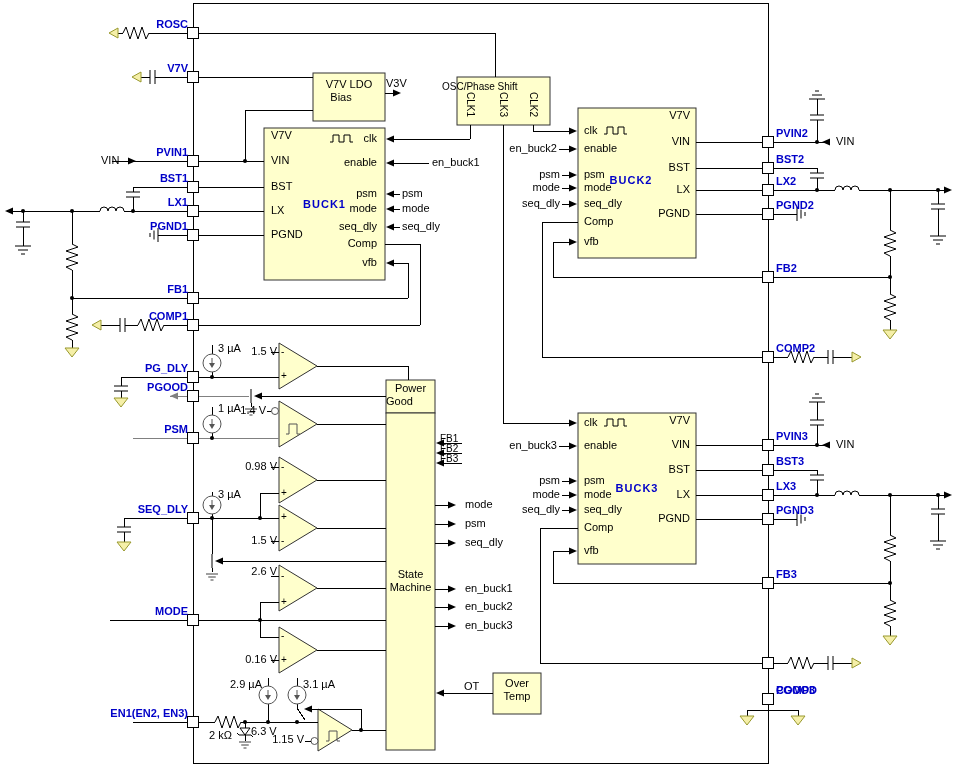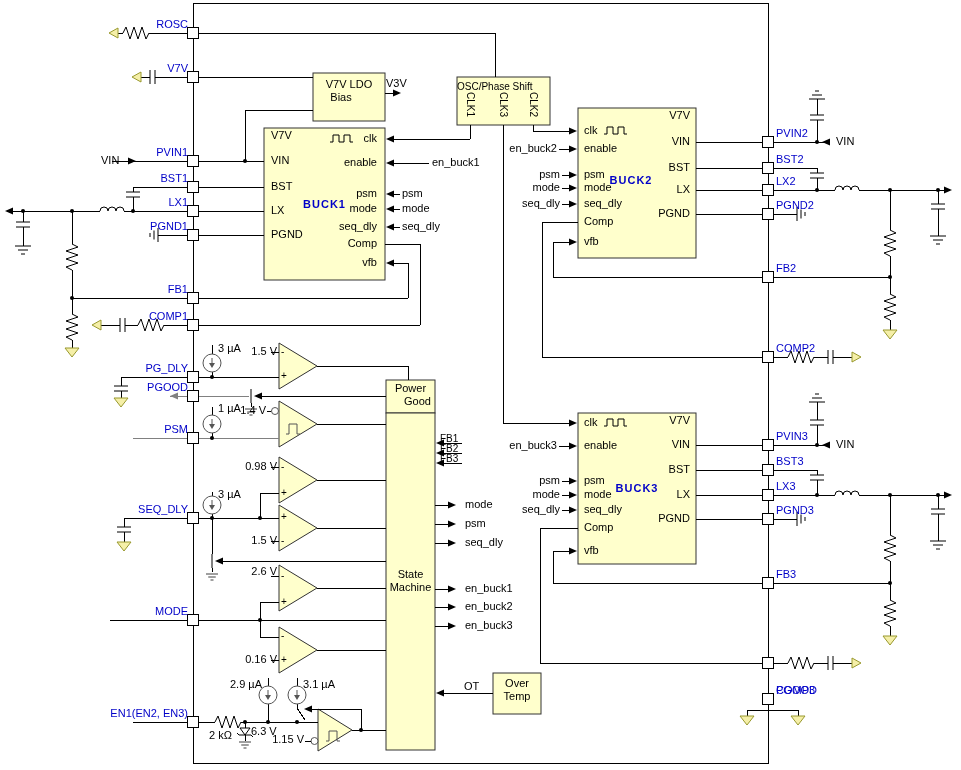--- a/index.html
+++ b/index.html
@@ -11,21 +11,21 @@
   .blk{fill:#FFFFCC;stroke:#333;stroke-width:1;}
   .cmp{fill:#FFFFCC;stroke:#333;stroke-width:1;}
   .pin{fill:#fff;stroke:#000;stroke-width:1;}
   .dot{fill:#000;stroke:none;}
   .gt {fill:#F5EFA8;stroke:#99992E;stroke-width:1;}
   .ah {fill:#000;stroke:none;}
   .ahg{fill:#808080;stroke:none;}
   .is {stroke:#555;fill:none;}
   .bub{fill:#fff;stroke:#555;}
   .lbl{position:absolute;font-size:11px;line-height:13px;color:#000;white-space:nowrap;}
-  .b  {color:#0000C8;}
+  .b  {color:#0000C8;font-weight:bold;}
   .sm {font-size:10px;line-height:11px;}
   .ctr{text-align:center;}
   .vert{writing-mode:vertical-rl;text-orientation:sideways;font-size:10px;}
   .bname{letter-spacing:1px;font-weight:bold;font-size:11px;}
 </style>
 </head>
 <body>
 
 <div id="stage">
 
@@ -367,26 +367,26 @@
 <span class="lbl b" style="left:776px;top:430px">PVIN3</span>
 <span class="lbl b" style="left:776px;top:455px">BST3</span>
 <span class="lbl b" style="left:776px;top:480px">LX3</span>
 <span class="lbl b" style="left:776px;top:504px">PGND3</span>
 <span class="lbl b" style="left:776px;top:568px">FB3</span>
 <span class="lbl b" style="left:776px;top:684px">COMP3</span>
 <span class="lbl b" style="left:776px;top:684px">PGOOD</span>
 
 <span class="lbl ctr" style="left:313px;width:72px;top:78px">V7V LDO</span>
 <span class="lbl ctr" style="left:313px;width:56px;top:91px">Bias</span>
-<span class="lbl ctr sm" style="left:457px;width:69px;top:81px">OSC/Phase Shift</span>
+<span class="lbl ctr sm" style="left:442px;width:69px;top:81px">OSC/Phase Shift</span>
 <span class="lbl vert" style="left:464px;top:92px">CLK1</span>
 <span class="lbl vert" style="left:497px;top:92px">CLK3</span>
 <span class="lbl vert" style="left:527px;top:92px">CLK2</span>
 <span class="lbl ctr" style="left:386px;width:49px;top:382px">Power</span>
-<span class="lbl ctr" style="left:404px;width:26px;top:395px">Good</span>
+<span class="lbl ctr" style="left:386px;width:26px;top:395px">Good</span>
 <span class="lbl ctr" style="left:386px;width:49px;top:568px">State</span>
 <span class="lbl ctr" style="left:386px;width:49px;top:581px">Machine</span>
 <span class="lbl ctr" style="left:493px;width:48px;top:677px">Over</span>
 <span class="lbl ctr" style="left:493px;width:48px;top:690px">Temp</span>
 <span class="lbl ctr b bname" style="left:264px;width:121px;top:198px">BUCK1</span>
 <span class="lbl ctr b bname" style="left:578px;width:106px;top:174px">BUCK2</span>
 <span class="lbl ctr b bname" style="left:578px;width:118px;top:482px">BUCK3</span>
 
 <span class="lbl" style="left:271px;top:129px">V7V</span>
 <span class="lbl" style="left:271px;top:154px">VIN</span>

